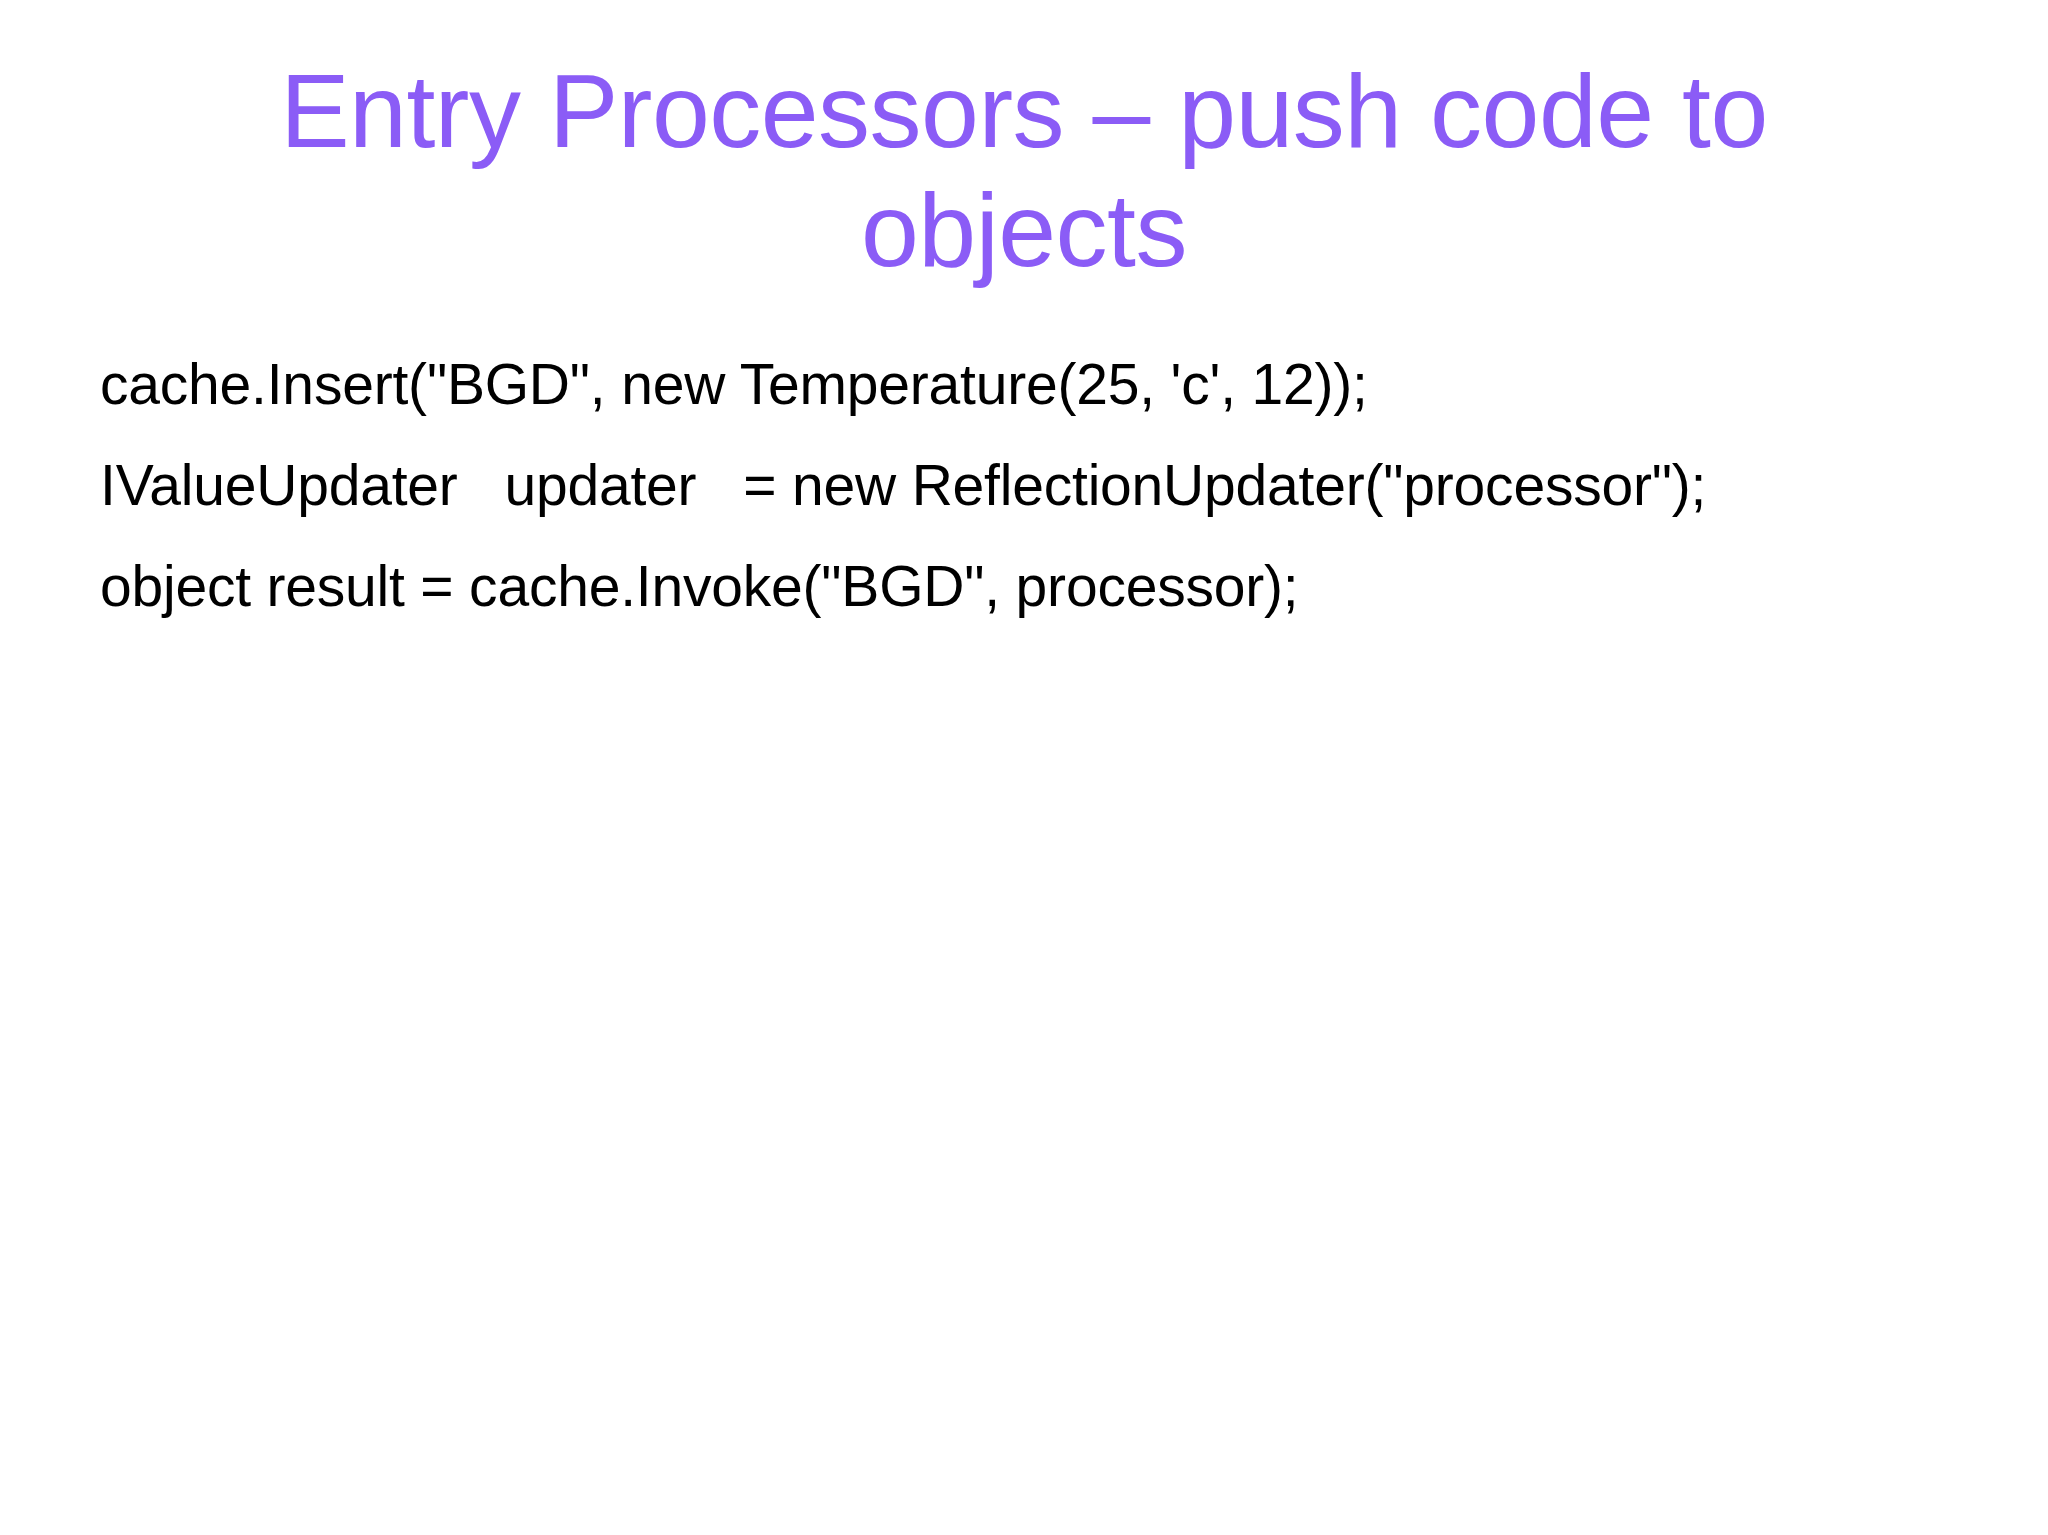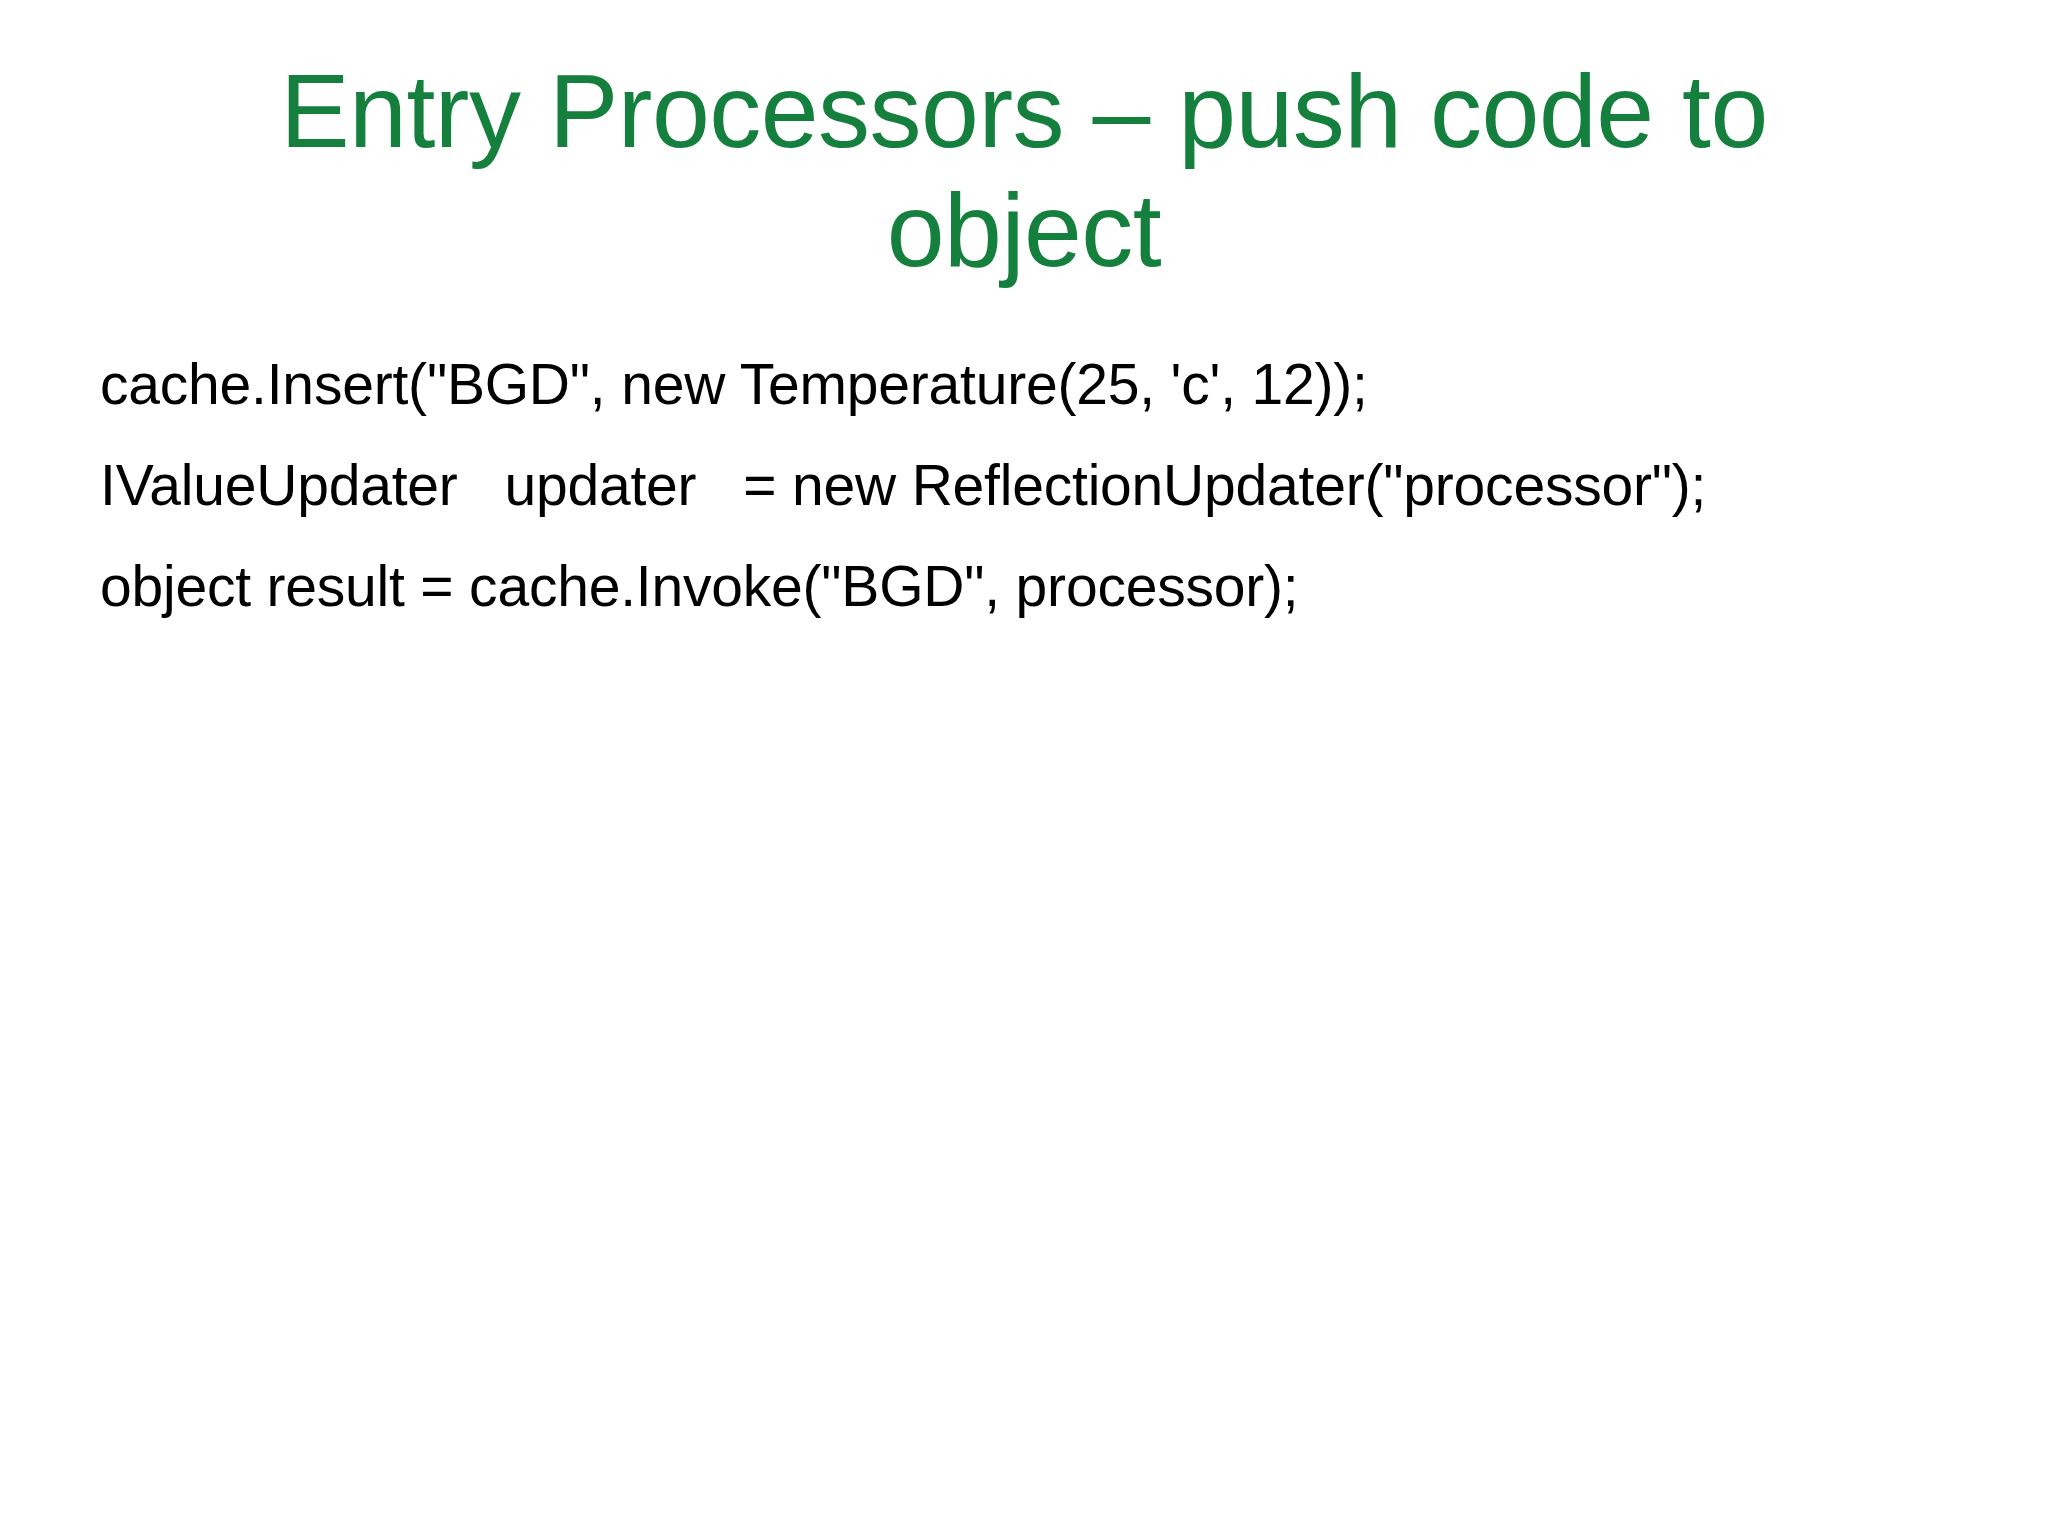--- a/index.html
+++ b/index.html
@@ -21,21 +21,21 @@
   
   .slide-title {
     position: absolute;
     left: 120px;
     top: 52px;
     width: 1808px;
     text-align: center;
     font-size: 104px;
     line-height: 1.14;
     font-weight: 400;
-    color: #15803d;
+    color: #8b5cf6;
     letter-spacing: -0.5px;
   }
   .slide-title .title-line {
     display: block;
     white-space: pre;
   }
 
   
   .body-block {
     position: absolute;
@@ -58,21 +58,21 @@
     margin-bottom: 0;
   }
 </style>
 </head>
 <body>
 
 <div class="slide">
 
   <div class="slide-title">
     <span class="title-line">Entry Processors – push code to</span>
-    <span class="title-line">object</span>
+    <span class="title-line">objects</span>
   </div>
 
   <div class="body-block">
     <span class="code-line">cache.Insert("BGD", new Temperature(25, 'c', 12));</span>
     <span class="code-line">IValueUpdater   updater   = new ReflectionUpdater("processor");</span>
     <span class="code-line">object result = cache.Invoke("BGD", processor);</span>
   </div>
 
 </div>
 

